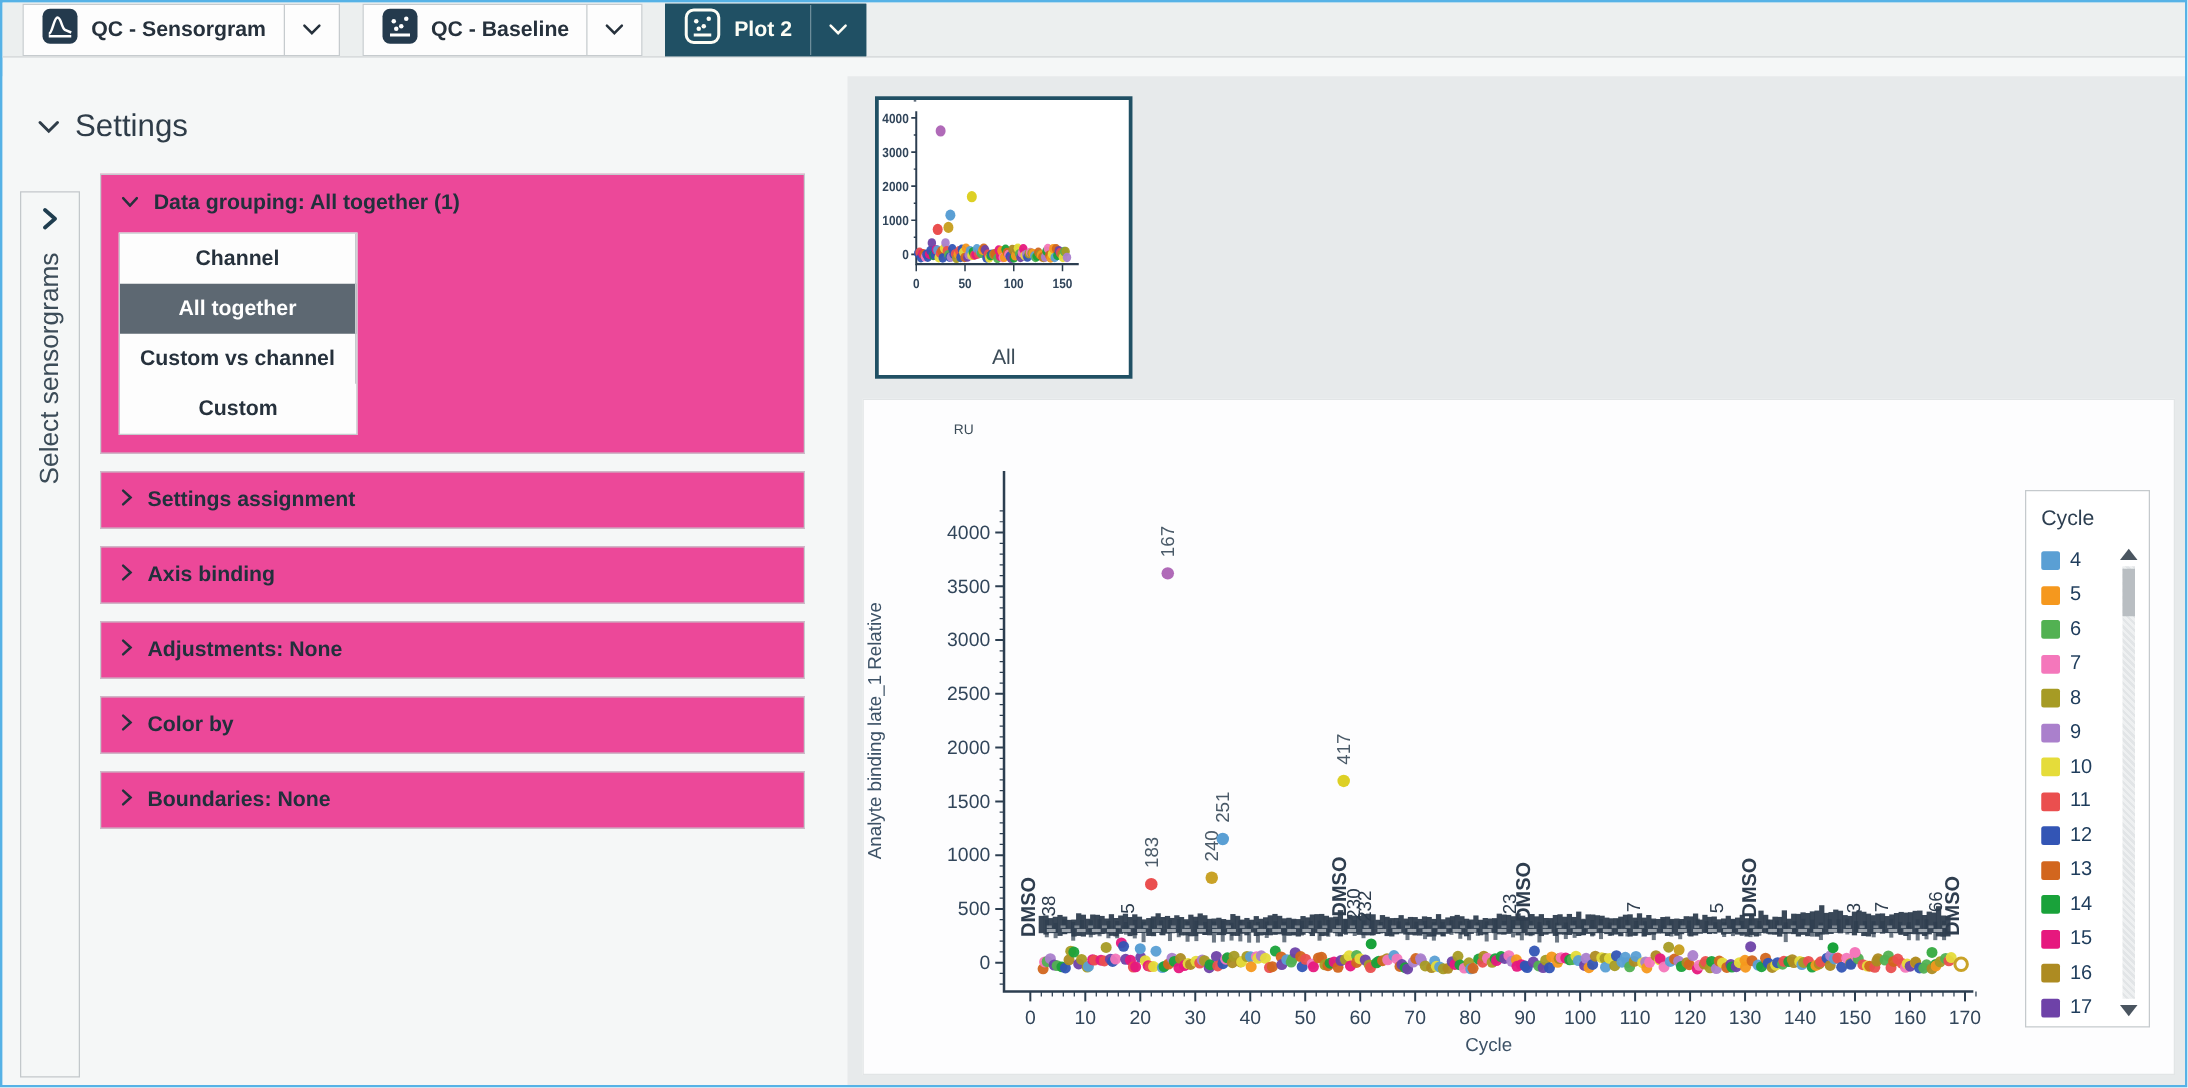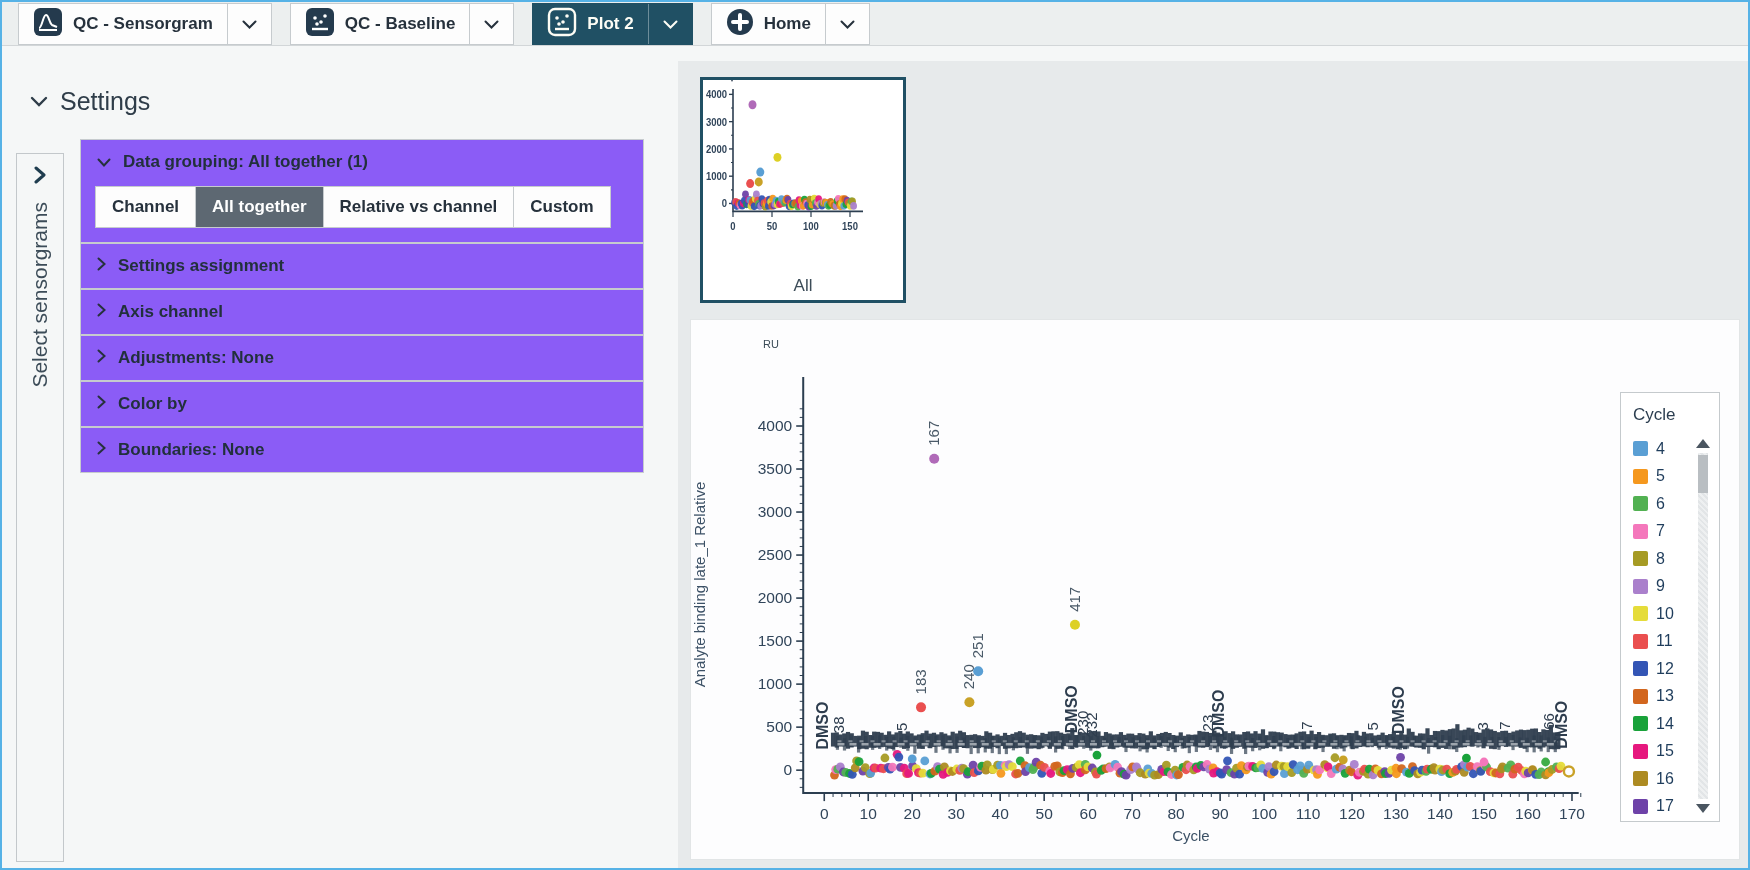--- a/index.html
+++ b/index.html
@@ -17,25 +17,25 @@
   .tab.active .dd{ border-left:1px solid rgba(255,255,255,0.35); }
   .tab.active .label{ color:#fdfdf5; }
 
   
   .left-panel{ position:absolute; top:59px; left:0; width:676px; bottom:0; background:#f5f7f7; }
   .settings-header{ position:absolute; left:28px; top:26px; display:flex; align-items:center; gap:12px; color:#2f3d49; font-size:25px; }
   .vstrip{ position:absolute; left:14px; top:92px; width:48px; bottom:6px; border:1px solid #c3c8cb; background:#f5f7f7; }
   .vstrip .vchev{ position:absolute; top:12px; left:0; width:100%; text-align:center; cursor:pointer; }
   .vstrip .vlabel{ position:absolute; top:48px; left:11px; writing-mode:vertical-rl; transform:rotate(180deg); font-size:21px; color:#3c4c58; white-space:nowrap; }
   .acc-list{ position:absolute; left:78px; right:34px; top:78px; }
-  .acc{ background:#8b5cf6; border:1px solid #c6cbce; }
+  .acc{ background:#ec4899; border:1px solid #c6cbce; margin-bottom:14px; }
   .acc-head{ display:flex; align-items:center; gap:12px; height:44px; padding:0 16px; cursor:pointer; }
   .acc-head .acc-label{ font-size:17px; font-weight:bold; color:#22303c; }
   .segwrap{ padding:2px 14px 14px 14px; }
-  .seg{ display:inline-flex; border:1px solid #c6cbce; background:#fdfdfd; }
+  .seg{ display:inline-flex; border:1px solid #c6cbce; background:#fdfdfd;flex-direction:column; }
   .seg button{ font-family:inherit; border:none; background:transparent; height:40px; padding:0 16px; font-size:17px; font-weight:bold; color:#26313c; cursor:pointer; border-right:1px solid #c6cbce; }
   .seg button:last-child{ border-right:none; }
   .seg button.sel{ background:#5d6872; color:#ffffff; }
 
   
   .right-area{ position:absolute; top:59px; left:676px; right:0; bottom:0; background:#e7eaeb; }
   .thumb-panel{ position:absolute; left:22px; top:16px; width:206px; height:226px; background:#ffffff; border:3px solid #205064; cursor:pointer; }
   .thumb-caption{ position:absolute; left:0; bottom:4px; width:100%; text-align:center; font-size:17px; color:#3c4c58; }
   .plot-panel{ position:absolute; left:12px; top:258px; right:8px; bottom:8px; background:#fdfdfe; border:1px solid #e2e5e6; }
   .ru-label{ position:absolute; left:72px; top:18px; font-size:11px; color:#3c4c58; }
@@ -104,34 +104,20 @@
               <circle cx="12" cy="17" r="1.8" fill="#fdfdf5"></circle>
             </svg></span>
           <span class="label">Plot 2</span>
         </div>
         <div class="dd">
           <span><svg width="15" height="9" viewBox="0 0 15 9">
               <path d="M1.5 1.5 L7.5 7.5 L13.5 1.5" fill="none" stroke="#fdfdf5" stroke-width="2" stroke-linecap="round"></path>
             </svg></span>
         </div>
       </div>
-      <div class="tab">
-        <div class="main">
-          <span><svg width="28" height="28" viewBox="0 0 28 28">
-              <circle cx="14" cy="14" r="13" fill="#243a4d"></circle>
-              <path d="M14 7 L14 21 M7 14 L21 14" stroke="#fff" stroke-width="4" stroke-linecap="round"></path>
-            </svg></span>
-          <span class="label">Home</span>
-        </div>
-        <div class="dd">
-          <span><svg width="15" height="9" viewBox="0 0 15 9">
-              <path d="M1.5 1.5 L7.5 7.5 L13.5 1.5" fill="none" stroke="#26313c" stroke-width="2" stroke-linecap="round"></path>
-            </svg></span>
-        </div>
-      </div>
     </div>
 
   <div class="left-panel">
     <div class="settings-header">
       <svg width="18" height="11" viewBox="0 0 18 11">
           <path d="M2 2 L9 9 L16 2" fill="none" stroke="#2f3d49" stroke-width="2.4" stroke-linecap="round"></path>
         </svg>
       <span>Settings</span>
     </div>
 
@@ -148,38 +134,38 @@
         <div class="acc">
           <div class="acc-head">
             <span><svg width="14" height="9" viewBox="0 0 14 9">
                 <path d="M1.5 1.5 L7 7.5 L12.5 1.5" fill="none" stroke="#26313c" stroke-width="2" stroke-linecap="round"></path>
               </svg></span>
             <span class="acc-label">Data grouping: All together (1)</span>
           </div>
           <div class="segwrap"><div class="seg">
               <button class="">Channel</button>
               <button class="sel">All together</button>
-              <button class="">Relative vs channel</button>
+              <button class="">Custom vs channel</button>
               <button class="">Custom</button>
             </div></div>
         </div>
         <div class="acc">
           <div class="acc-head">
             <span><svg width="9" height="14" viewBox="0 0 9 14">
                 <path d="M1.5 1.5 L7.5 7 L1.5 12.5" fill="none" stroke="#26313c" stroke-width="2" stroke-linecap="round"></path>
               </svg></span>
             <span class="acc-label">Settings assignment</span>
           </div>
         </div>
         <div class="acc">
           <div class="acc-head">
             <span><svg width="9" height="14" viewBox="0 0 9 14">
                 <path d="M1.5 1.5 L7.5 7 L1.5 12.5" fill="none" stroke="#26313c" stroke-width="2" stroke-linecap="round"></path>
               </svg></span>
-            <span class="acc-label">Axis channel</span>
+            <span class="acc-label">Axis binding</span>
           </div>
         </div>
         <div class="acc">
           <div class="acc-head">
             <span><svg width="9" height="14" viewBox="0 0 9 14">
                 <path d="M1.5 1.5 L7.5 7 L1.5 12.5" fill="none" stroke="#26313c" stroke-width="2" stroke-linecap="round"></path>
               </svg></span>
             <span class="acc-label">Adjustments: None</span>
           </div>
         </div>

